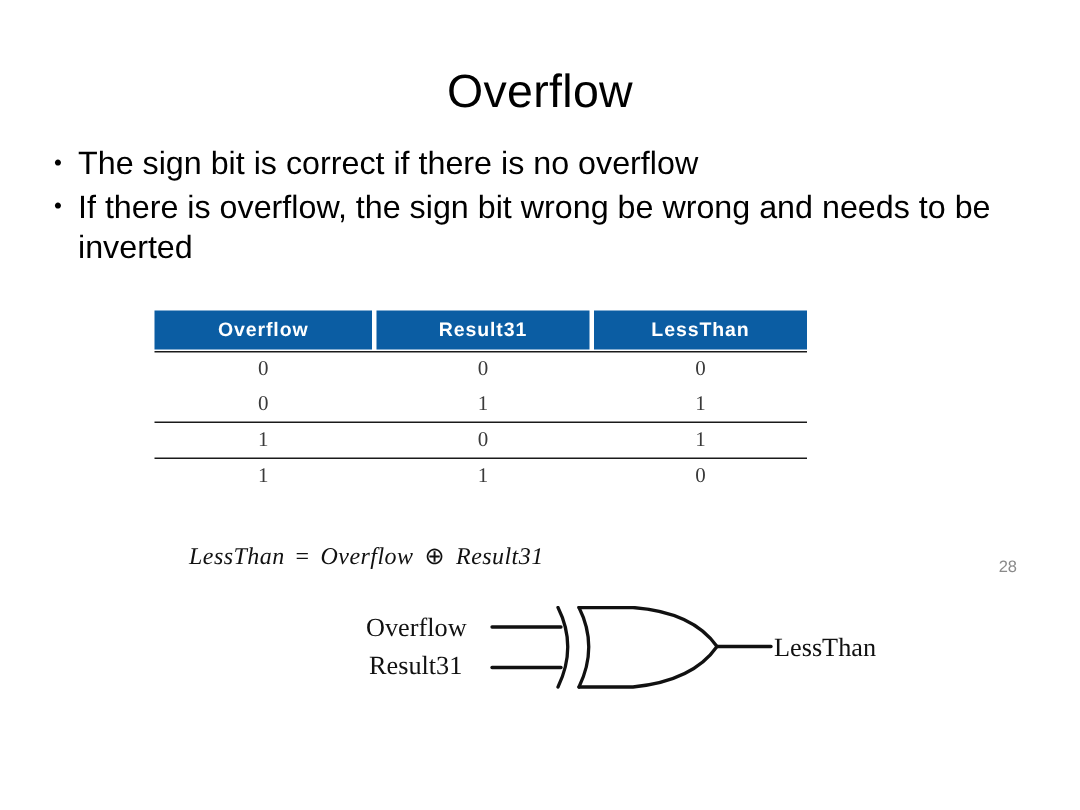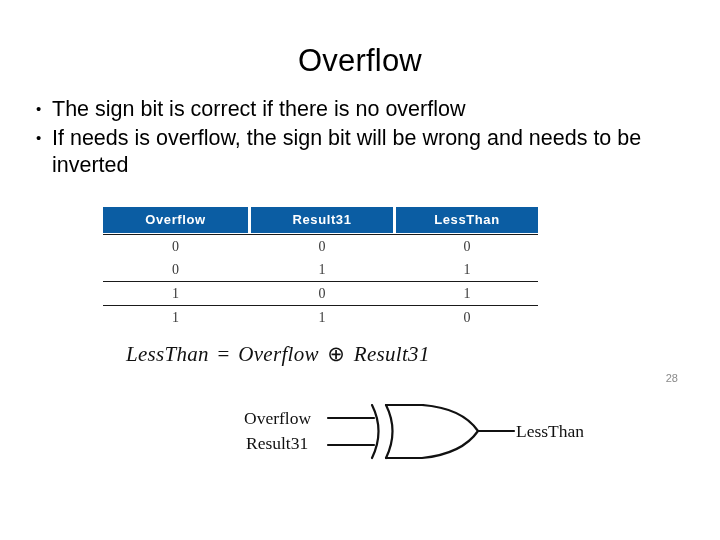--- a/index.html
+++ b/index.html
@@ -107,24 +107,24 @@
     color: #3a3a3a;
     font-family: "Liberation Serif", serif;
     padding: 4px 0 3px 0;
     line-height: 1.15;
   }
 
   
   .equation {
     position: absolute;
     left: 126px;
-    top: 342px;
+    top: 361px;
     font-family: "Liberation Serif", serif;
     font-style: italic;
-    font-size: 21px;
+    font-size: 16px;
     color: #111111;
     white-space: nowrap;
     letter-spacing: 0.3px;
   }
   .equation .op {
     font-style: normal;
     padding: 0 3px;
   }
 
   
@@ -172,21 +172,21 @@
 
   <div class="bullets">
 
     <div class="bullet">
       <span class="bullet-mark">•</span>
       <span class="bullet-text">The sign bit is correct if there is no overflow</span>
     </div>
 
     <div class="bullet">
       <span class="bullet-mark">•</span>
-      <span class="bullet-text">If needs is overflow, the sign bit will be wrong and needs to be inverted</span>
+      <span class="bullet-text">If there is overflow, the sign bit wrong be wrong and needs to be inverted</span>
     </div>
 
   </div>
 
   <div class="truth-table">
 
     <div class="tt-head">
       <div class="tt-head-cell tt-col-0">Overflow</div>
       <div class="tt-head-cell tt-col-1">Result31</div>
       <div class="tt-head-cell tt-col-2">LessThan</div>

